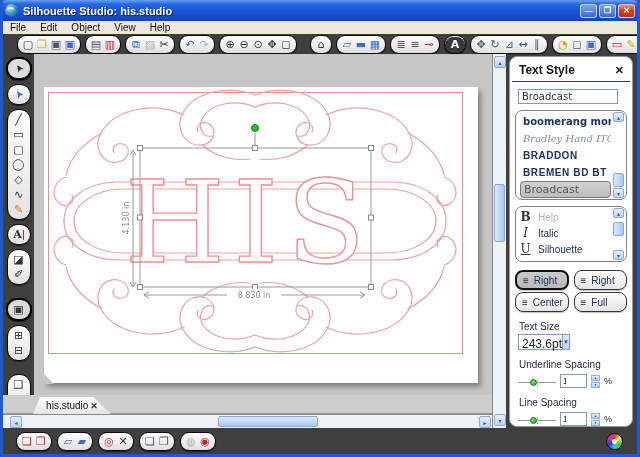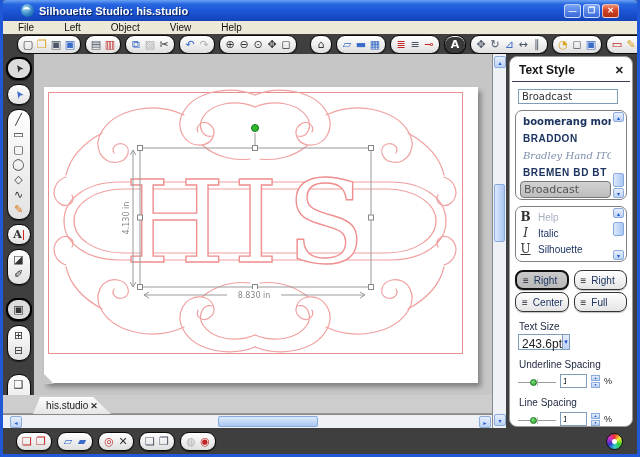--- a/index.html
+++ b/index.html
@@ -1,27 +1,27 @@
 <!DOCTYPE html>
 <html><head>
 <meta charset="utf-8">
 <style>
   html,body{margin:0;padding:0;background:#555;}
   #app{position:relative;width:640px;height:457px;background:#3f3f3f;font-family:"Liberation Sans",sans-serif;overflow:hidden;}
   
-  #titlebar{position:absolute;left:0;top:0;width:640px;height:21px;background:linear-gradient(#6aa0f4,#2767e0 20%,#1b54d6 55%,#1443b8);border-radius:6px 6px 0 0;display:flex;align-items:center;padding:0 21px;box-sizing:border-box;z-index:30;}
+  #titlebar{position:absolute;left:0;top:0;width:640px;height:21px;background:linear-gradient(#6aa0f4,#2767e0 20%,#1b54d6 55%,#1443b8);border-radius:6px 6px 0 0;display:flex;align-items:center;padding:0 5px;box-sizing:border-box;z-index:30;}
   .app-icon{width:13px;height:13px;border-radius:50%;background:radial-gradient(circle at 35% 30%,#aadcf4,#2b7fc0 60%,#134d86);position:relative;flex:0 0 auto;}
   .app-icon::after{content:"";position:absolute;left:2px;top:3px;width:7px;height:5px;border-top:2px solid #fff;border-radius:50%;}
   .title-text{color:#fff;font-weight:bold;font-size:11px;text-shadow:1px 1px 1px rgba(0,0,0,.6);margin-left:5px;flex:1;white-space:nowrap;}
   .winbtns{display:flex;gap:2px;}
   .winbtn{width:17px;height:14px;border-radius:3px;border:1px solid rgba(255,255,255,.65);background:linear-gradient(#7aa4f4,#3767d8);color:#fff;font-size:8px;line-height:12px;text-align:center;font-weight:bold;box-sizing:border-box;}
   .winbtn.close{background:linear-gradient(#f09070,#d44425 45%,#b23015);}
   #frame{position:absolute;inset:0;border:3px solid #2158d8;border-top-width:0;pointer-events:none;z-index:40;}
   #menubar{position:absolute;left:3px;top:21px;width:634px;height:13px;background:#ece9d8;display:flex;align-items:center;z-index:5;}
-  .menu-item{font-size:10px;color:#111;padding:0 15px;line-height:13px;}
+  .menu-item{font-size:10px;color:#111;padding:0 7px;line-height:13px;}
   
   #toolbar{position:absolute;left:3px;top:34px;width:634px;height:20px;background:#3f3f3f;display:flex;align-items:center;padding-left:14px;box-sizing:border-box;gap:4px;}
   .tgroup{height:17px;border-radius:9px;background:linear-gradient(#ffffff,#dfdfdf);border:1px solid #0a0a0a;display:flex;align-items:center;padding:0 3px;box-shadow:inset 0 1px 0 #fff,0 1px 1px rgba(0,0,0,.5);flex:0 0 auto;}
   .tgroup.dark{background:#3a3a3a;}
   .tgroup.dark .ticon{color:#fff;font-weight:bold;}
   .ticon{width:14px;height:15px;display:flex;align-items:center;justify-content:center;font-size:11px;color:#333;font-family:"DejaVu Sans",sans-serif;}
   .gap{margin-left:9px;}
   #bottombar{position:absolute;left:3px;top:428px;width:634px;height:26px;background:#3f3f3f;display:flex;align-items:center;padding-left:13px;box-sizing:border-box;gap:5px;}
   .color-wheel{position:absolute;right:14px;top:5px;width:15px;height:15px;border-radius:50%;border:1px solid #111;background:conic-gradient(#e33,#ee3,#3c3,#3cc,#33c,#c3c,#e33);}
   .color-wheel::after{content:"";position:absolute;left:5px;top:5px;width:5px;height:5px;border-radius:50%;background:#fff;}
@@ -111,21 +111,21 @@
 
     <span class="winbtn">—</span>
         <span class="winbtn">❒</span>
         <span class="winbtn close">✕</span>
       </span>
   </div>
 
   <div id="menubar">
 
   <span class="menu-item">File</span>
-      <span class="menu-item">Left</span>
+      <span class="menu-item">Edit</span>
       <span class="menu-item">Object</span>
       <span class="menu-item">View</span>
       <span class="menu-item">Help</span>
     </div>
 
   <div id="toolbar">
     <div class="tgroup">
         <span class="ticon">▢</span>
         <span class="ticon c-gold">❐</span>
         <span class="ticon c-slate">▣</span>
@@ -300,25 +300,25 @@
         <span class="pclose">✕</span>
       </div>
       <hr class="phr">
       <input class="font-input" value="Broadcast" style="">
       <div class="list fontlist">
         <div>
 
         <div class="fitem f-boomerang">
               <span>boomerang monkey delux</span>
             </div>
+            <div class="fitem f-bradley">
+              <span>Bradley Hand ITC</span>
+            </div>
             <div class="fitem f-braddon">
               <span>BRADDON</span>
-            </div>
-            <div class="fitem f-bradley">
-              <span>Bradley Hand ITC</span>
             </div>
             <div class="fitem f-bremen">
               <span>BREMEN BD BT</span>
             </div>
             <div class="fitem f-broadcast selected">
               <span>Broadcast</span>
             </div>
           </div>
         <div class="vsb">
           <span class="sbtn t">▴</span>

